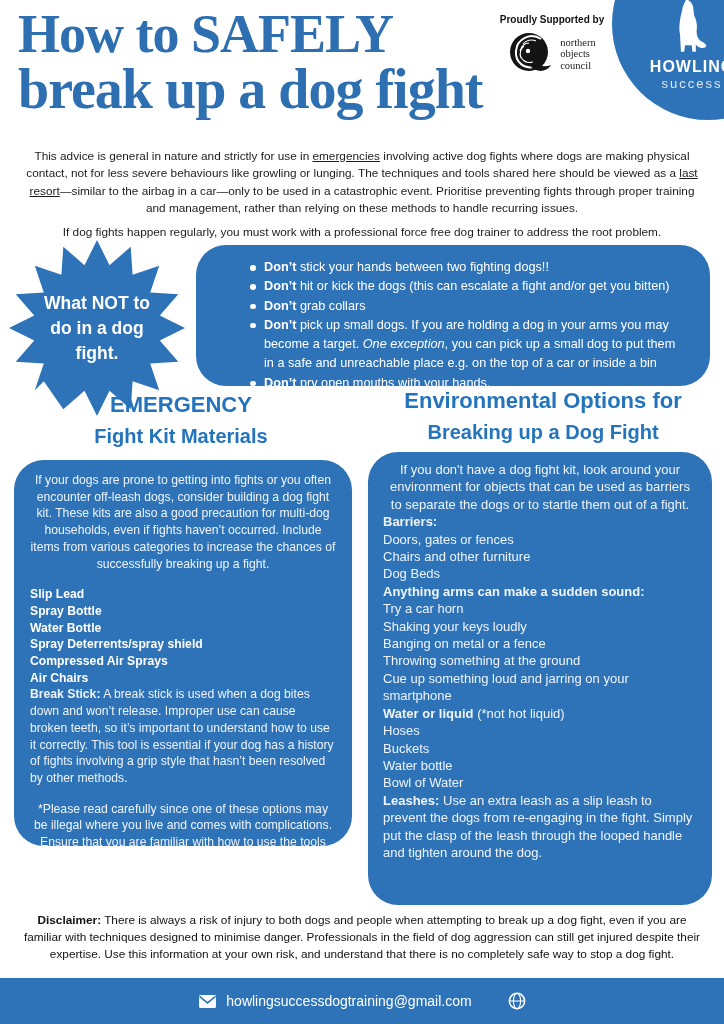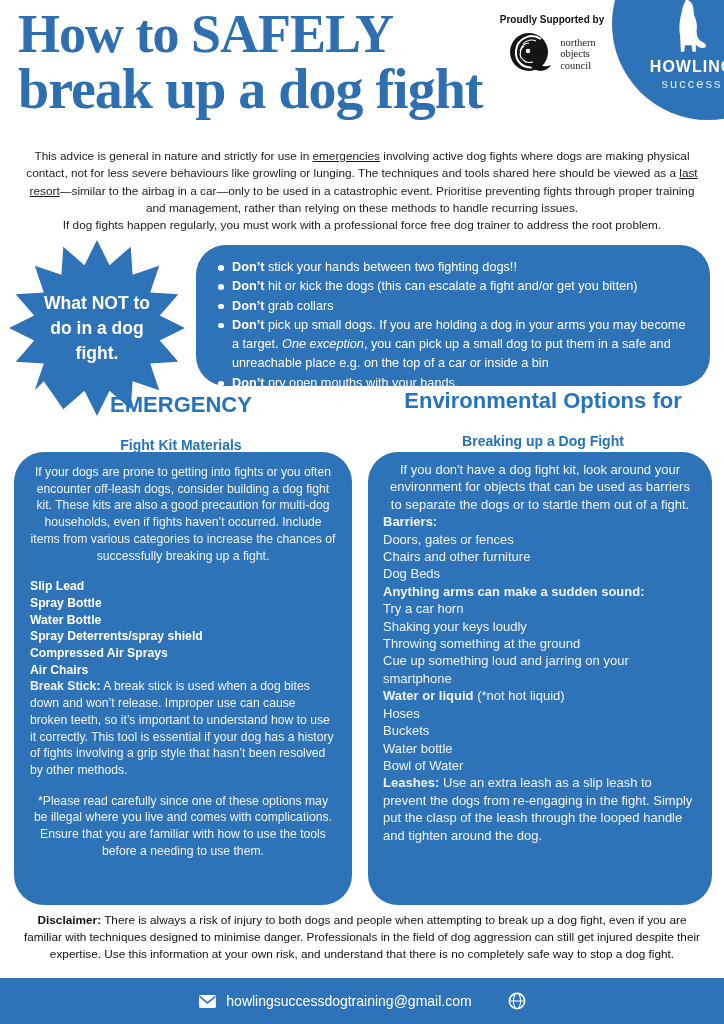--- a/index.html
+++ b/index.html
@@ -21,43 +21,43 @@
   .howl-circle { position:absolute; left:612px; top:-72px; width:192px; height:192px;
     border-radius:50%; background:#2e73b8; }
   .howl-dog { position:absolute; left:56px; top:70px; width:44px; height:58px; }
   .howl-t1 { position:absolute; left:0; top:130px; width:160px; text-align:center;
     color:#fff; font-weight:700; font-size:16px; letter-spacing:1px; }
   .howl-t2 { position:absolute; left:0; top:148px; width:160px; text-align:center;
     color:#dce9f6; font-size:13px; letter-spacing:2px; }
   
   .intro { position:absolute; left:20px; top:148px; width:684px; text-align:center;
     font-size:11.8px; line-height:17.3px; color:#1b1b1b; }
-  .intro p + p { margin-top:0; }
+  .intro p + p { margin-top:7px; }
   
   .dont-box { position:absolute; left:196px; top:245px; width:514px; height:141px;
     background:#2e73b8; border-radius:30px; color:#fff; }
-  .dont-box ul { list-style:none; padding:13px 22px 0 20px; }
+  .dont-box ul { list-style:none; padding:13px 22px 0 20px;margin-left:32px; }
   .dont-box li { position:relative; padding-left:16px; font-size:12.7px; line-height:19.3px; }
   .dont-box li::before { content:""; position:absolute; left:2px; top:7px;
     width:5.5px; height:5.5px; border-radius:50%; background:#fff; }
   
   .star-wrap { position:absolute; left:7px; top:238px; width:180px; height:180px; }
   .star-wrap svg { position:absolute; inset:0; }
   .star-text { position:absolute; inset:0; display:flex; align-items:center; justify-content:center;
     text-align:center; color:#fff; font-weight:700; font-size:17.5px; line-height:25px; padding:0 34px; }
   
   .col-head { position:absolute; width:362px; text-align:center; color:#2374bd; font-weight:700; }
   .col-head .h1 { font-size:22px; }
-  .col-head .h2 { font-size:14px; margin-top:19px; }
+  .col-head .h2 { font-size:20px; margin-top:7px; }
   .left-head { left:0; top:392px; }
   .right-head { left:362px; top:388px;text-align:center; }
   
   .col-box { position:absolute; top:452px; background:#2e73b8; border-radius:30px;
     color:#eef4fa; overflow:hidden; }
-  .left-box { left:14px; width:338px; height:453px; padding:12px 16px; font-size:12.2px; line-height:16.7px; }
+  .left-box { left:14px; width:338px; height:386px; padding:12px 16px; font-size:12.2px; line-height:16.7px;margin-top:8px; }
   .right-box { left:368px; width:344px; height:453px; padding:9px 15px; font-size:13px; line-height:17.4px; }
   .centered { text-align:center; }
   .gap { height:14px; }
   .bold-line { font-weight:700; color:#fff; }
   
   .disclaimer { position:absolute; left:18px; top:912px; width:688px; text-align:center;
     font-size:11.8px; line-height:17.2px; color:#111; }
   
   .footer { position:absolute; left:0; top:978px; width:724px; height:46px; background:#2e73b8;
     display:flex; align-items:center; justify-content:center; gap:36px; color:#fff; }
@@ -147,20 +147,21 @@
 
   <div class="col-box right-box">
     <div class="centered">If you don't have a dog fight kit, look around your environment for objects that can be used as barriers to separate the dogs or to startle them out of a fight.</div>
     <div><span style="font-weight: 700;">Barriers:</span></div>
     <div><span>Doors, gates or fences</span></div>
     <div><span>Chairs and other furniture</span></div>
     <div><span>Dog Beds</span></div>
     <div><span style="font-weight: 700;">Anything arms can make a sudden sound:</span></div>
     <div><span>Try a car horn</span></div>
     <div><span>Shaking your keys loudly</span></div>
+    <div><span>Banging on metal or a fence</span></div>
     <div><span>Throwing something at the ground</span></div>
     <div><span>Cue up something loud and jarring on your smartphone</span></div>
     <div><span style="font-weight: 700;">Water or liquid</span><span> (*not hot liquid)</span></div>
     <div><span>Hoses</span></div>
     <div><span>Buckets</span></div>
     <div><span>Water bottle</span></div>
     <div><span>Bowl of Water</span></div>
     <div><span style="font-weight: 700;">Leashes:</span><span> Use an extra leash as a slip leash to prevent the dogs from re-engaging in the fight. Simply put the clasp of the leash through the looped handle and tighten around the dog.</span></div>
   </div>
 

